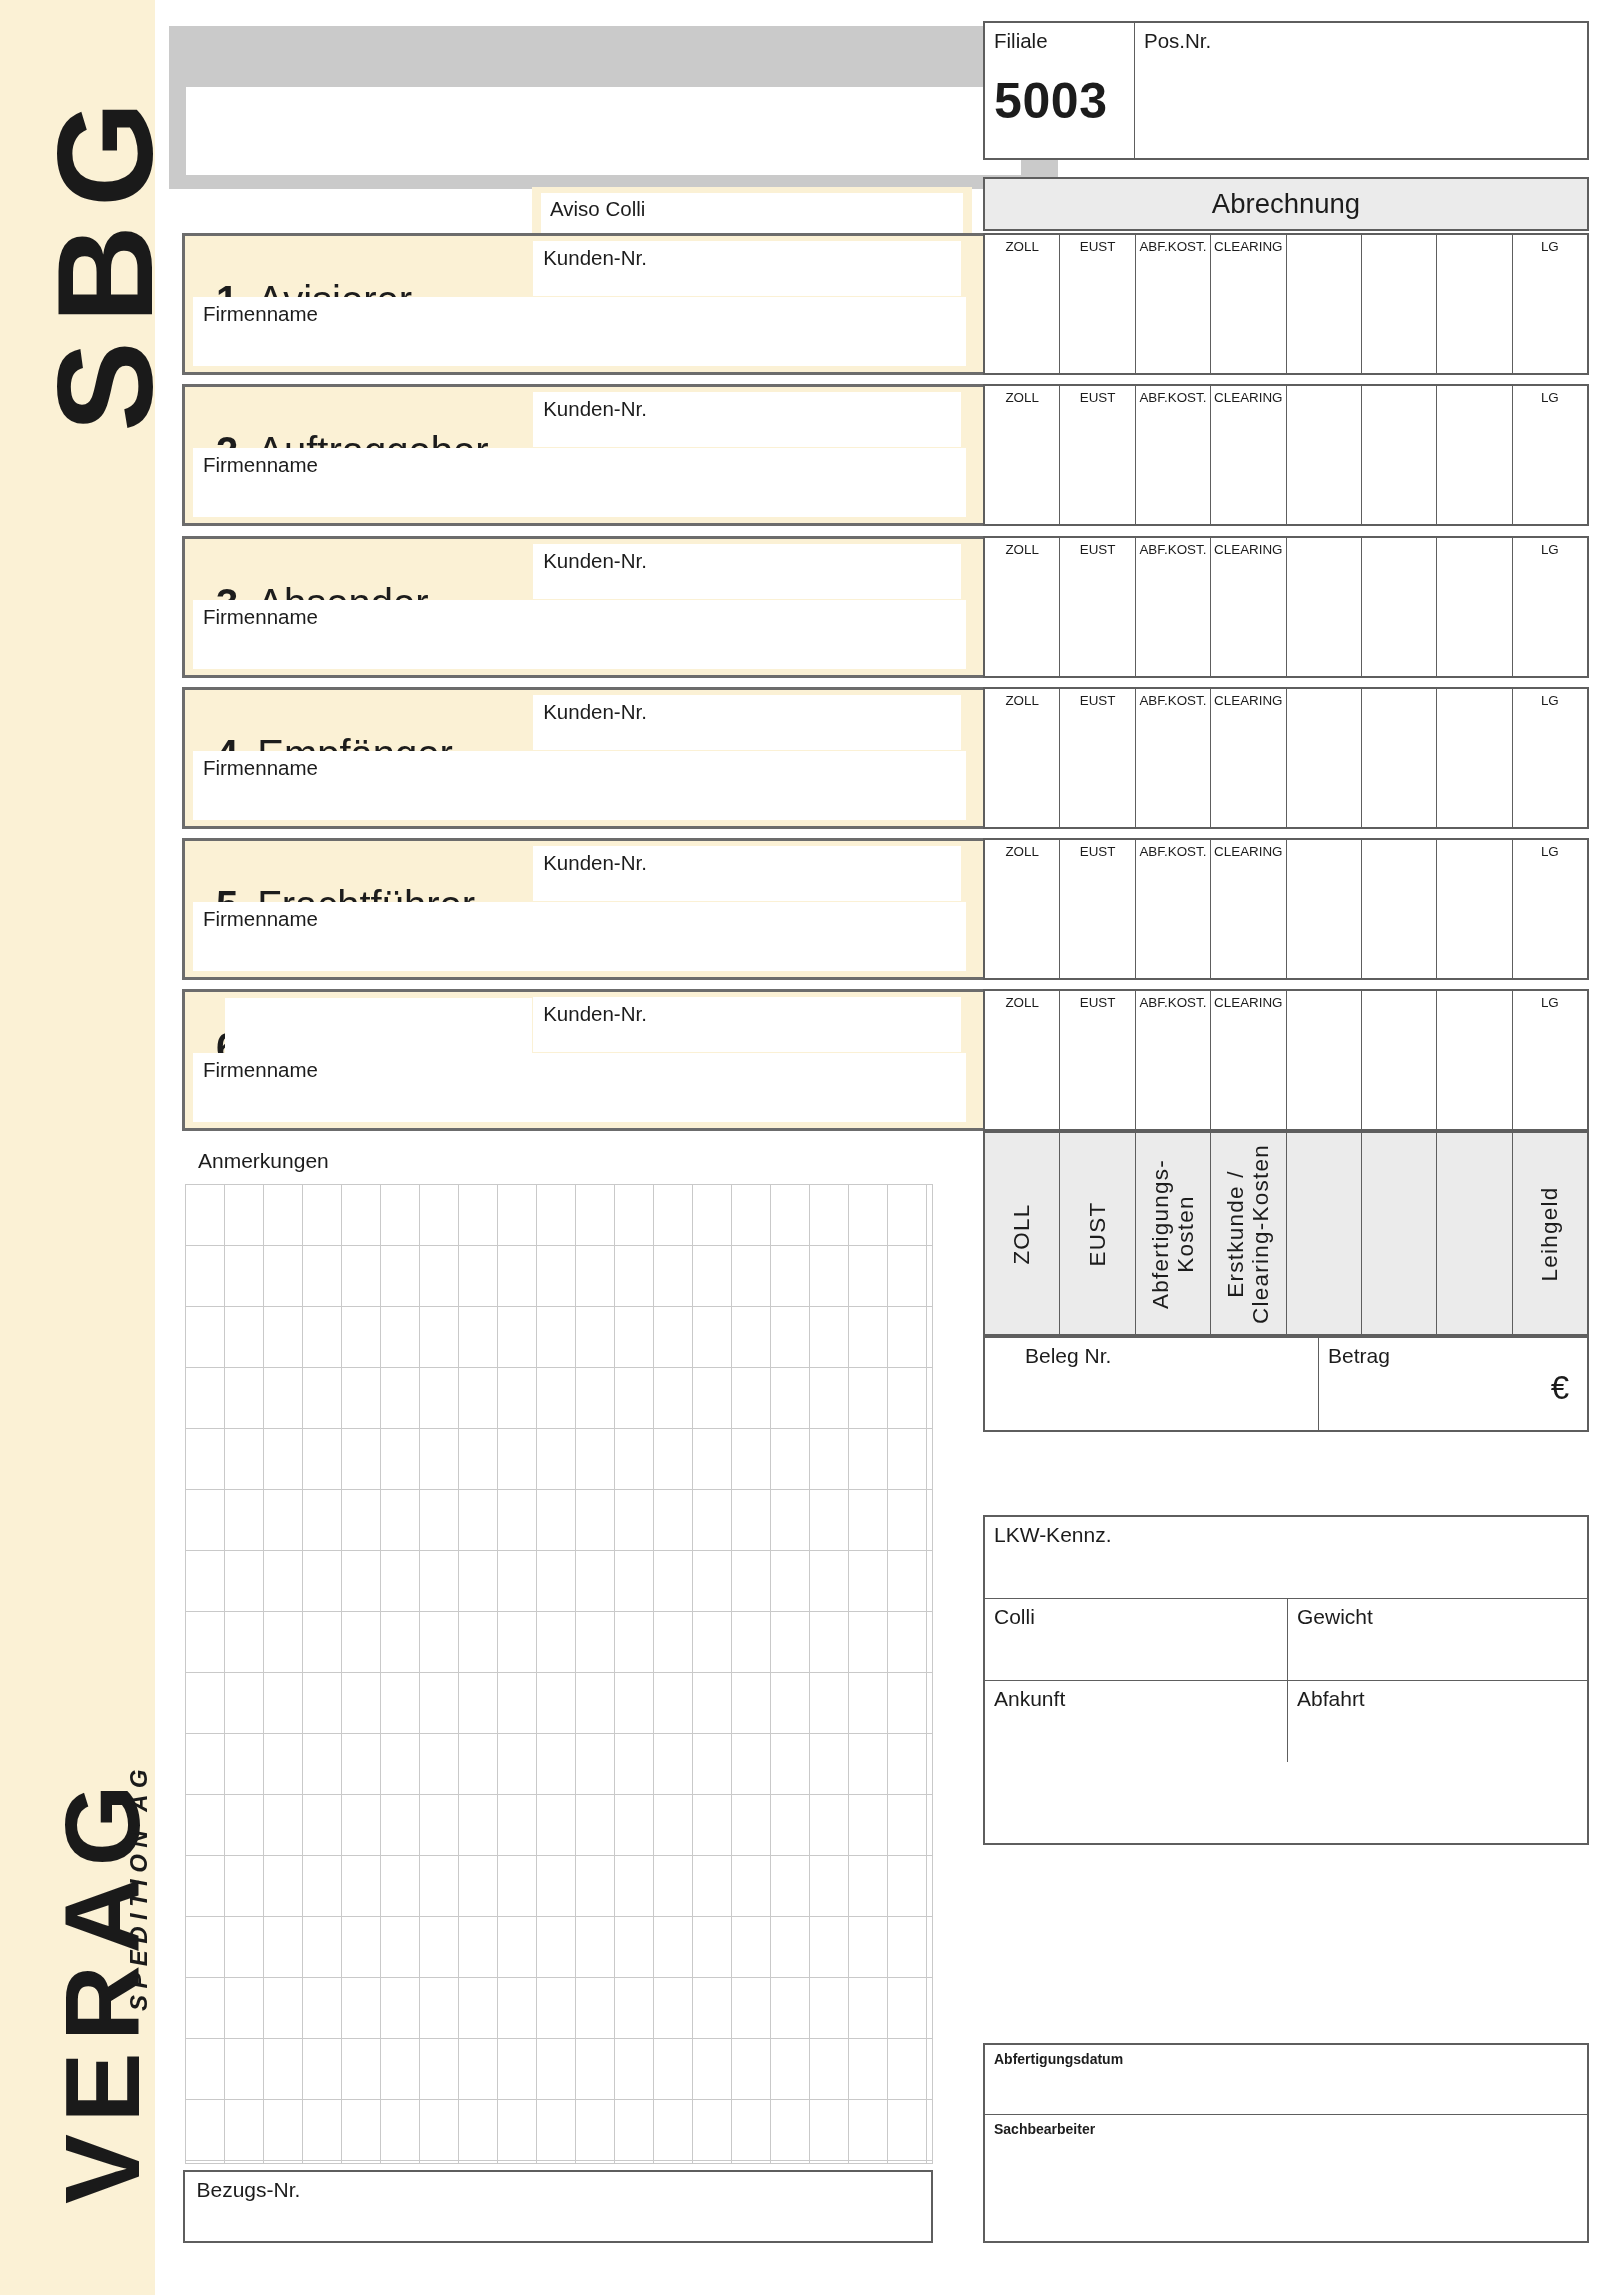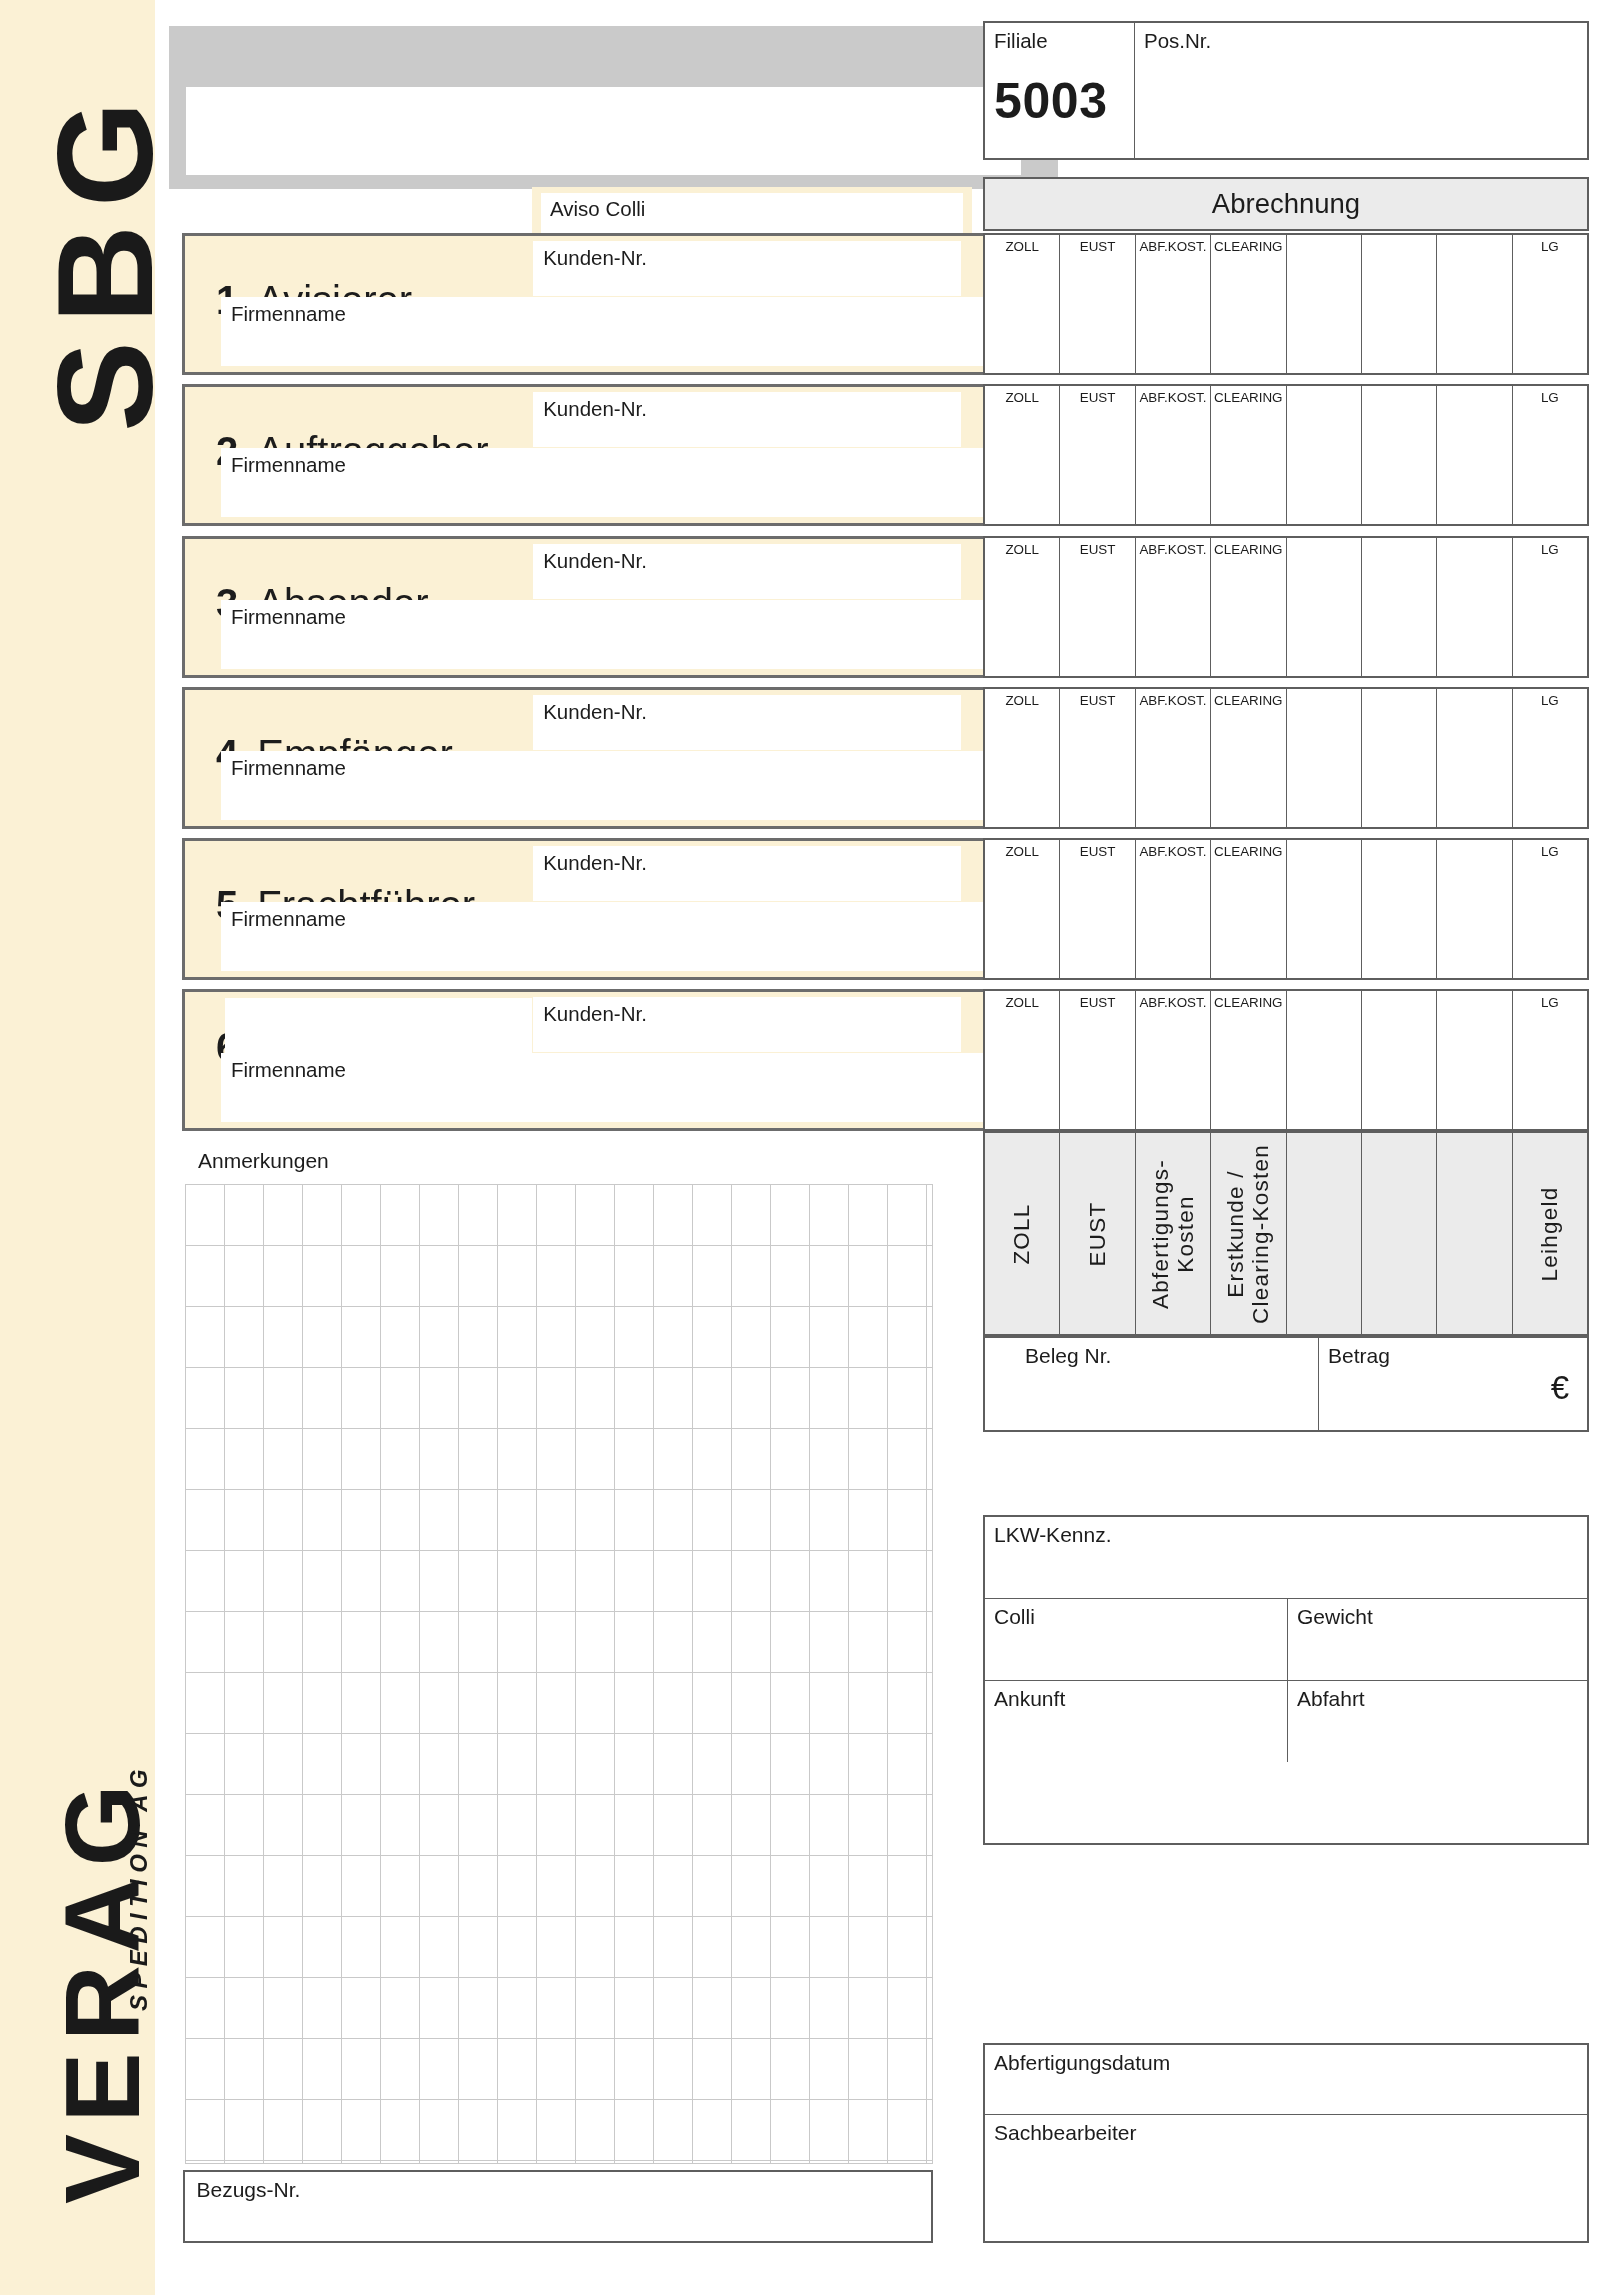--- a/index.html
+++ b/index.html
@@ -25,21 +25,21 @@
   .filiale-value { padding:19px 0 0 9px; font-size:50px; font-weight:bold; letter-spacing:0.6px; }
   
   .aviso-box { position:absolute; left:532px; top:187px; width:440px; height:47px; background:var(--cream,#FBF1D5); box-sizing:border-box; padding:6.4px 9px 0 9px; }
   .aviso-inner { width:100%; height:100%; background:#ffffff; }
   .aviso-inner .small-label { padding-top:3.8px; }
   
   .section { position:absolute; left:182px; width:860px; height:142px; background:var(--cream,#FBF1D5); border:3.2px solid #6c6c6c; box-sizing:border-box; }
   .sec-label { position:absolute; left:31px; top:42px; font-size:40px; white-space:nowrap; }
   .sec-num  { font-weight:bold; margin-right:19px; }
   .kunden-box { position:absolute; left:348px; top:5.1px; width:428px; height:55px; background:#ffffff; }
-  .firma-box  { position:absolute; left:7.7px; top:61px; width:773px; height:69px; background:#ffffff;margin-left:28px; }
+  .firma-box  { position:absolute; left:7.7px; top:61px; width:773px; height:69px; background:#ffffff; }
   .kunden-box .small-label, .firma-box .small-label, .name-input .small-label { padding:5.1px 0 0 10.2px; }
   .name-input { position:absolute; left:40px; top:6.4px; width:307px; height:59px; background:#ffffff; }
   
   .abr-header { position:absolute; left:983px; top:177px; width:606px; height:54px; background:var(--light_gray,#EBEBEB); border:2.6px solid var(--border,#5E5E5E); box-sizing:border-box; display:flex; align-items:center; justify-content:center; font-size:27.5px;text-align:right; }
   .abr-block { position:absolute; left:983px; width:606px; height:142px; border:2.6px solid var(--border,#5E5E5E); background:#fff; box-sizing:border-box; display:flex; }
   .abr-cell { flex:1; border-right:1.9px solid var(--border,#5E5E5E); text-align:center; }
   .abr-cell:last-child { border-right:none;text-align:center; }
   .abr-cell-label { font-size:13.4px; padding-top:3.8px; letter-spacing:0; white-space:nowrap; }
   
   .rot-strip { position:absolute; left:983px; top:1131px; width:606px; height:205px; background:var(--light_gray,#EBEBEB); border:2.6px solid var(--border,#5E5E5E); box-sizing:border-box; display:flex; }
@@ -62,21 +62,21 @@
   .cargo-box { position:absolute; left:983px; top:1515px; width:606px; height:330px; border:2.6px solid var(--border,#5E5E5E); background:#fff; box-sizing:border-box; }
   .cargo-row { height:82px; border-bottom:1.9px solid var(--border,#5E5E5E); box-sizing:border-box; display:flex; }
   .cargo-row:last-child { border-bottom:none; height:81px; }
   .cargo-cell-left { width:303px; border-right:1.9px solid var(--border,#5E5E5E); box-sizing:border-box; }
   .cargo-cell-right { flex:1; }
   .cargo-box .small-label { font-size:21px; }
   
   .proc-box { position:absolute; left:983px; top:2043px; width:606px; height:200px; border:2.6px solid var(--border,#5E5E5E); background:#fff; box-sizing:border-box; }
   .proc-row1 { height:70px; border-bottom:1.9px solid var(--border,#5E5E5E); box-sizing:border-box; }
   .proc-row2 { height:125px; }
-  .proc-box .small-label { font-size:21px; }
+  .proc-box .small-label { font-size:14px;font-weight:bold; }
   .bezugs-box { position:absolute; left:183px; top:2170px; width:750px; height:73px; border:2.6px solid var(--border,#5E5E5E); background:#fff; box-sizing:border-box; }
   .bezugs-box .small-label { font-size:21px; padding-left:11.5px; }
 </style>
 </head>
 <body>
 
 <div class="page">
 
   <div class="side-strip">
     <div class="logo-top vert">SBG</div>

